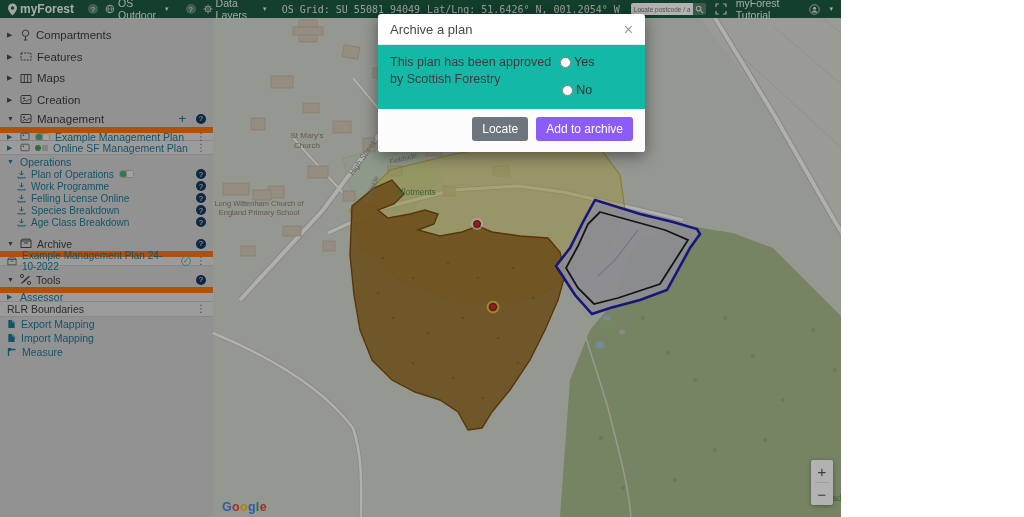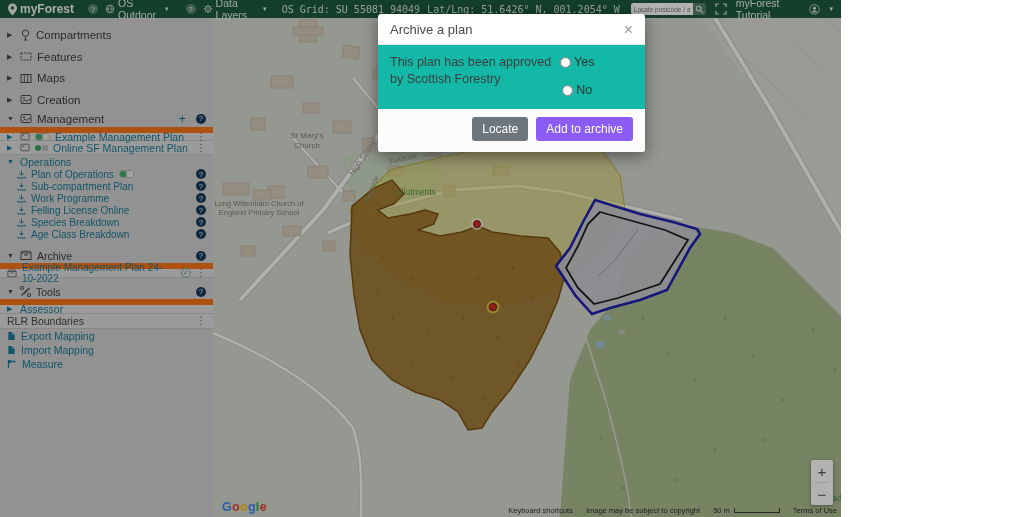--- a/index.html
+++ b/index.html
@@ -259,29 +259,20 @@
         <span class="sicon">
           <svg width="9" height="9" viewBox="0 0 10 10">
               <path d="M5 1v4.4M2.8 3.6L5 5.8l2.2-2.2M1 7.6v1.2h8V7.6" fill="none" stroke="#1c7a96" stroke-width="1.1"></path>
             </svg>
         </span>
         <span class="link">Plan of Operations</span>
         <span class="mini-toggle">
             <i></i>
             <b></b>
           </span>
-        <span class="info-dot">?</span>
-      </div>
-      <div class="srow srow-dl">
-        <span class="sicon">
-          <svg width="9" height="9" viewBox="0 0 10 10">
-              <path d="M5 1v4.4M2.8 3.6L5 5.8l2.2-2.2M1 7.6v1.2h8V7.6" fill="none" stroke="#1c7a96" stroke-width="1.1"></path>
-            </svg>
-        </span>
-        <span class="link">Sub-compartment Plan</span>
         <span class="info-dot">?</span>
       </div>
       <div class="srow srow-dl">
         <span class="sicon">
           <svg width="9" height="9" viewBox="0 0 10 10">
               <path d="M5 1v4.4M2.8 3.6L5 5.8l2.2-2.2M1 7.6v1.2h8V7.6" fill="none" stroke="#1c7a96" stroke-width="1.1"></path>
             </svg>
         </span>
         <span class="link">Work Programme</span>
         <span class="info-dot">?</span>
@@ -535,29 +526,20 @@
           <text x="190" y="143" font-size="7" fill="#8f8f88" text-anchor="middle" transform="rotate(-14 190 140)">Fieldside</text>
           <text x="203" y="177" font-size="8.5" fill="#5d8f4e" text-anchor="middle">Allotments</text>
           <text x="635" y="483" font-size="8.5" fill="#5d8f4e" text-anchor="middle">Paradise Wood</text>
         </g>
       </svg>
 
       <div class="google-logo">
         <span style="color:#4285F4">G</span><span style="color:#EA4335">o</span><span style="color:#FBBC05">o</span><span style="color:#4285F4">g</span><span style="color:#34A853">l</span><span style="color:#EA4335">e</span>
       </div>
 
-      <div class="gmap-attr">
-        <span>Keyboard shortcuts</span>
-        <span>Image may be subject to copyright</span>
-        <span class="scalebar">
-          <span>50 m</span>
-          <span class="scale-line"></span>
-        </span>
-        <span>Terms of Use</span>
-      </div>
 
       <div class="zoomctl">
         <button>+</button>
         <div class="zdiv"></div>
         <button>−</button>
       </div>
     </div>
   </div>
 
   <div class="backdrop"></div>

